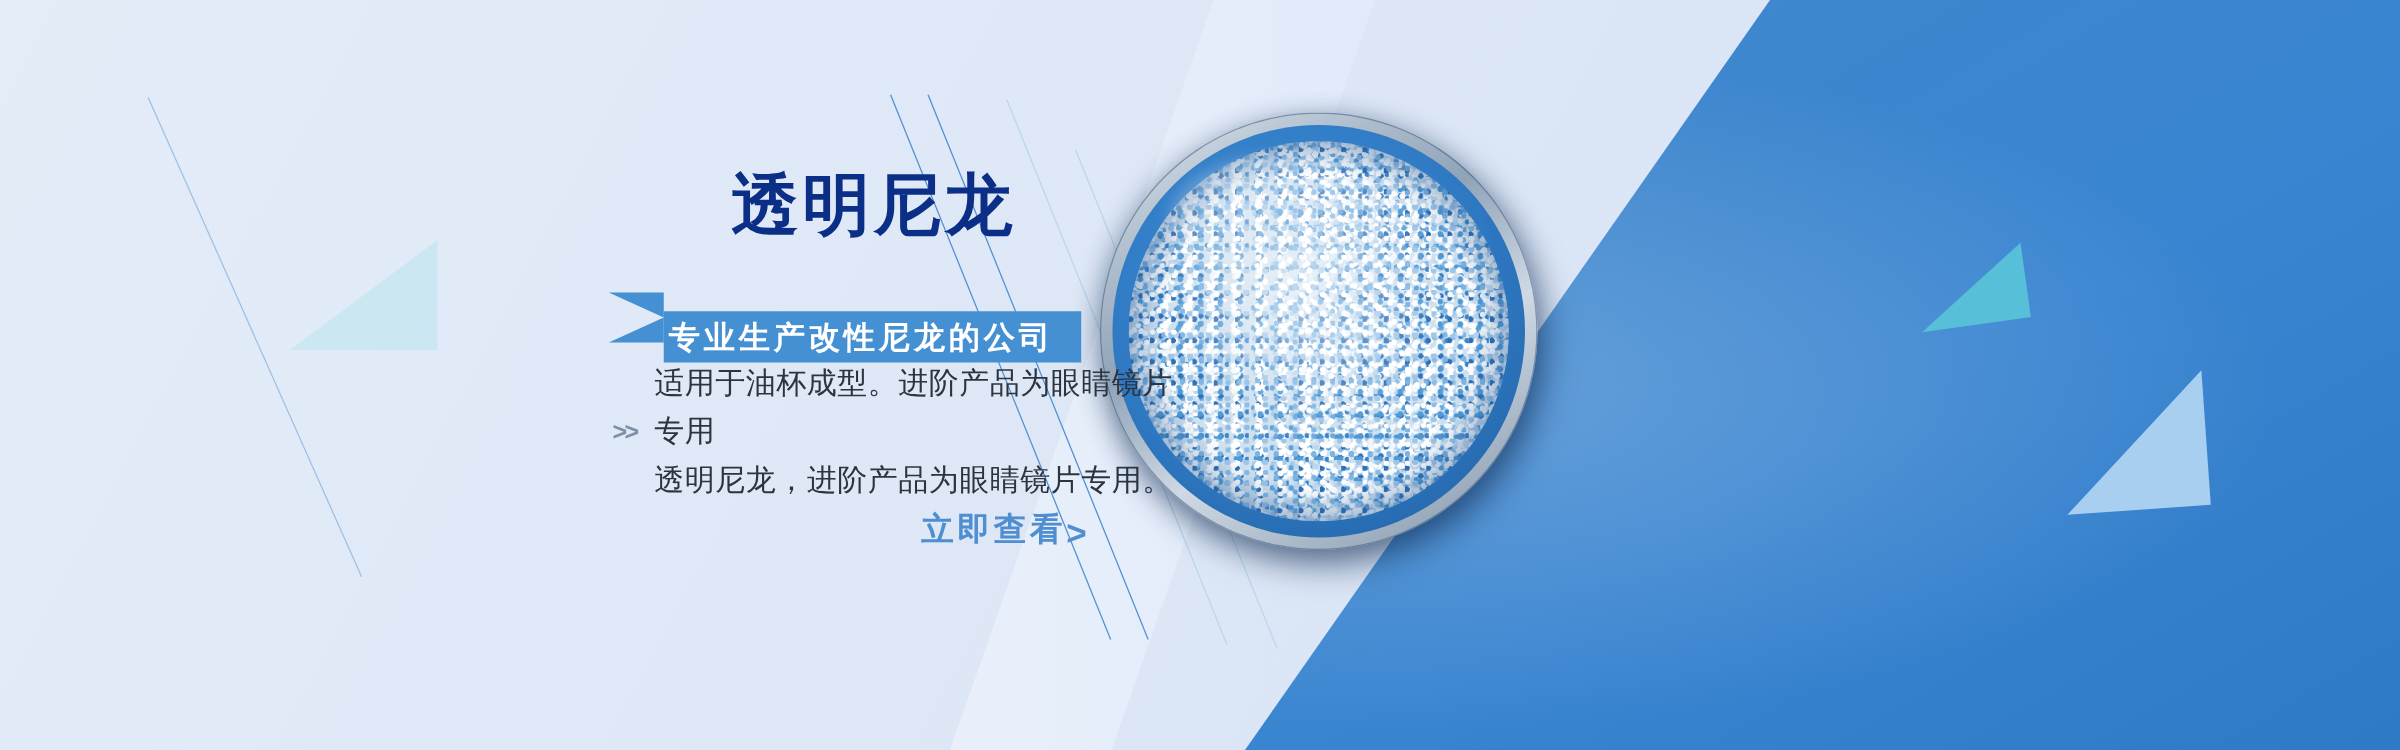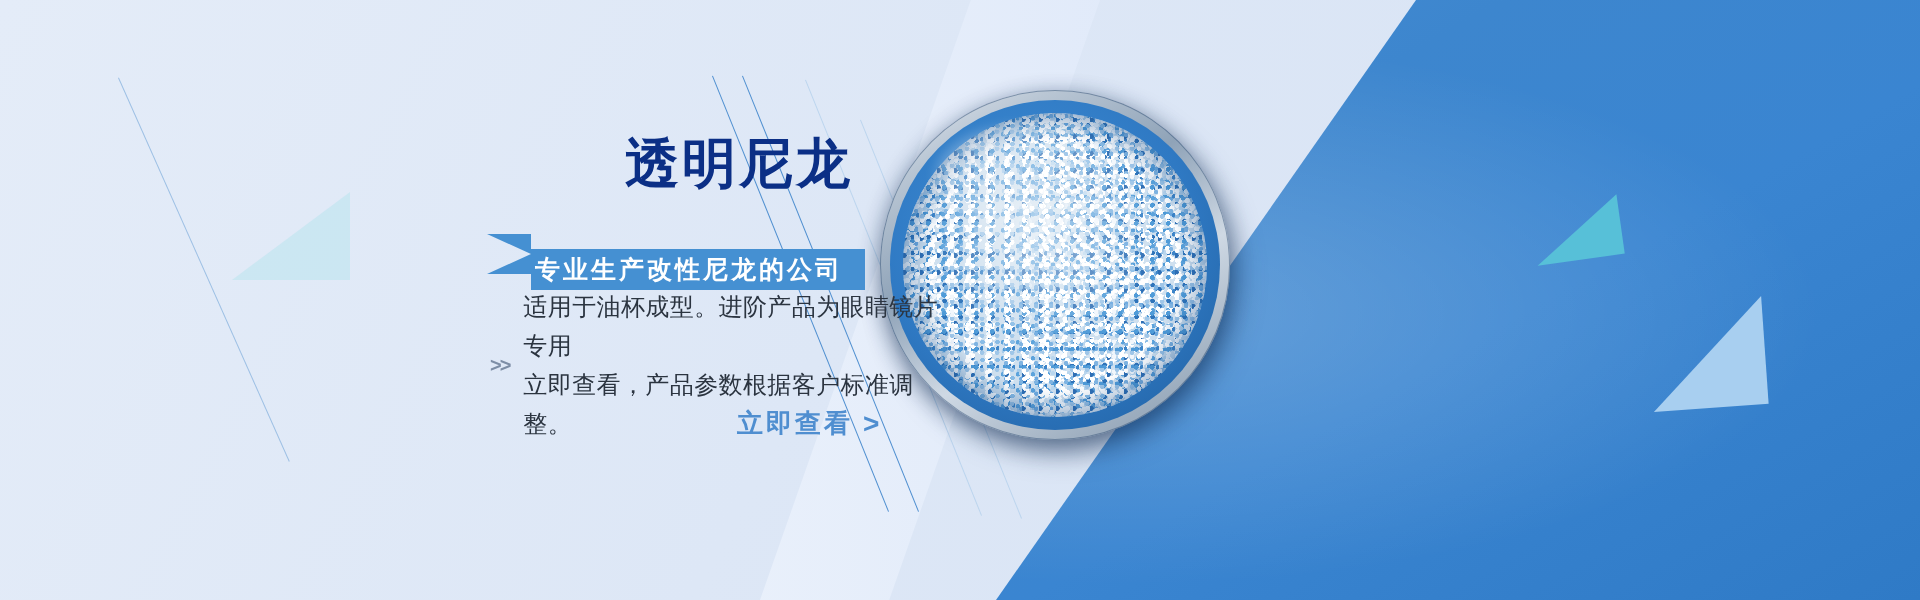--- a/index.html
+++ b/index.html
@@ -151,21 +151,20 @@
   }
 
   
   .content{position:absolute;left:0;top:0;width:960px;height:600px;}
 
   .title{
     position:absolute;left:585px;top:128px;
     font-size:54px;font-weight:bold;letter-spacing:3px;
     color:#0b2f86;
     white-space:nowrap;
-    margin-left:40px;
   }
 
   .ribbon{
     position:absolute;left:487px;top:233px;
     height:41px;
     display:flex;align-items:center;
   }
   .ribbon-arrow{
     width:0;height:0;
     border-top:20.5px solid #4590d2;
@@ -190,21 +189,21 @@
   }
   .desc-chevrons{
     color:#7d8ea6;font-size:20px;font-weight:bold;letter-spacing:-2px;
   }
   .desc-lines{
     color:#2b3440;font-size:24px;line-height:1.62;letter-spacing:.4px;
   }
 
   .cta{
     position:absolute;left:737px;top:406px;
-    display:flex;align-items:center;gap:10px;
+    display:flex;align-items:flex-end;
     color:#4f8ed0;font-size:26px;font-weight:bold;letter-spacing:3px;
     cursor:pointer;
   }
   .cta-arrow{font-size:28px;font-weight:bold;line-height:1;}
 </style>
 </head>
 <body>
 
 <div class="banner">
 
@@ -242,21 +241,21 @@
       <div class="ribbon-arrow"></div>
       <div class="ribbon-body">
         <span class="ribbon-text">专业生产改性尼龙的公司</span>
       </div>
     </div>
 
     <div class="desc-row">
       <span class="desc-chevrons">&gt;&gt;</span>
       <div class="desc-lines">
         <div>适用于油杯成型。进阶产品为眼睛镜片专用</div>
-        <div>立即查看，产品参数根据客户标准调整。</div>
+        <div>透明尼龙，进阶产品为眼睛镜片专用。</div>
       </div>
     </div>
 
     <div class="cta">
       <span>立即查看</span>
       <span class="cta-arrow">&gt;</span>
     </div>
 
   </div>
 </div>

